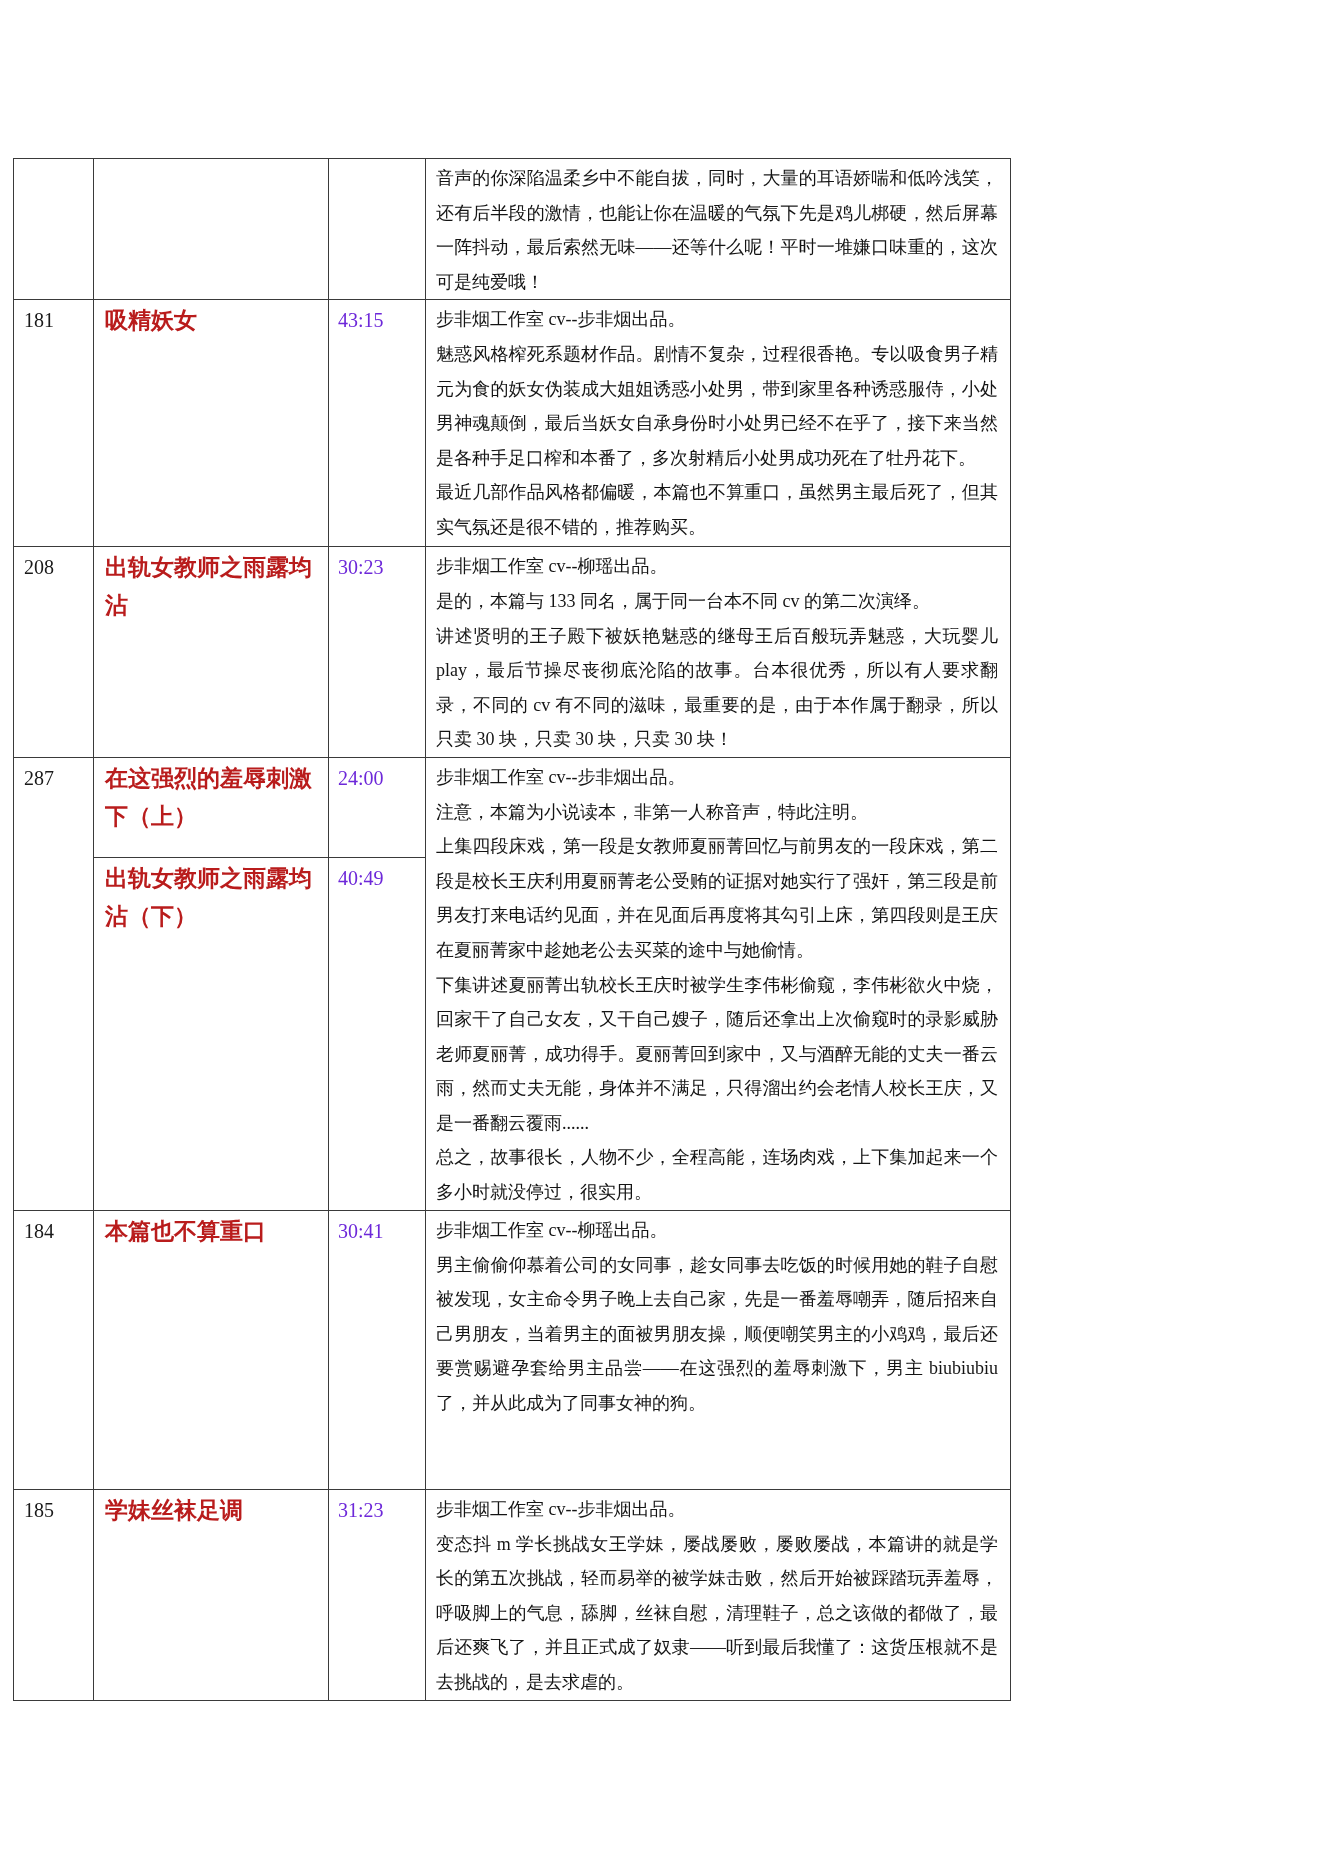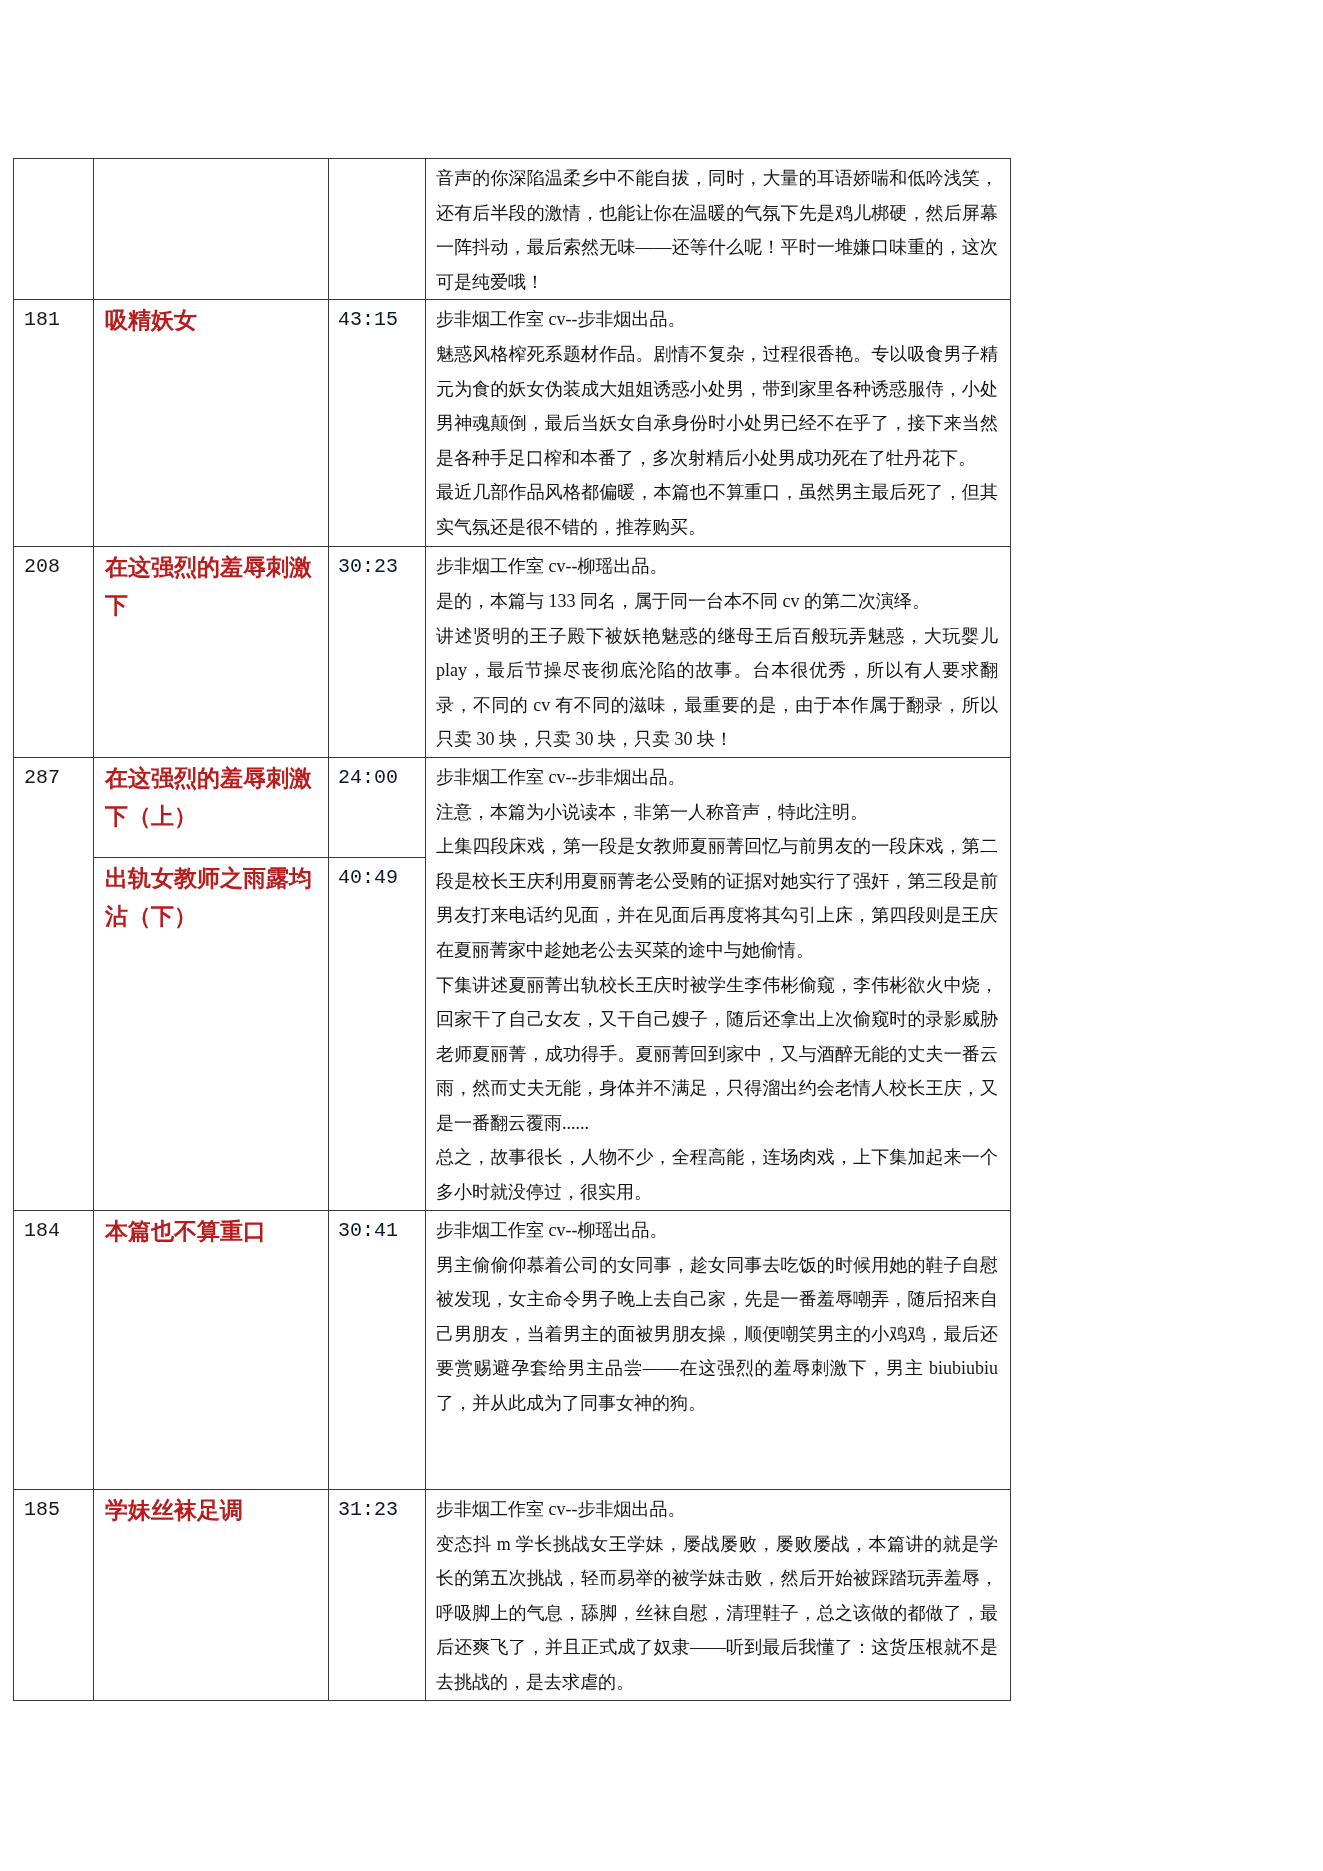--- a/index.html
+++ b/index.html
@@ -20,35 +20,35 @@
   }
   td {
     border: 1.5px solid #3a3a3a;
     vertical-align: top;
     padding: 0;
     overflow: hidden;
   }
   td.id-cell {
     padding: 6px 2px 0 10px;
     font-size: 20px; line-height: 28px;
-    font-family: Liberation Mono, monospace;
+    font-family: Liberation Serif, serif;
     color: #1a1a1a;
   }
   td.title-cell {
     padding: 1px 9px 0 11px;
     font-size: 23px; font-weight: bold;
     line-height: 38px;
     color: #b91c1c;
     font-family: "Liberation Sans", sans-serif;
   }
   td.dur-cell {
     padding: 6px 2px 0 9px;
     font-size: 20px; line-height: 28px;
-    font-family: Liberation Mono, monospace;
-    color: #0f172a;
+    font-family: Liberation Serif, serif;
+    color: #6d28d9;
   }
   td.desc-cell {
     padding: 2px 12px 0 10px;
     font-size: 18px;
     line-height: 34.6px;
     color: #141414;
     text-align: justify;
     white-space: pre-line;
     font-family: "Liberation Serif", serif;
   }
@@ -84,21 +84,21 @@
       <td class="id-cell">181</td>
       <td class="title-cell">吸精妖女</td>
       <td class="dur-cell">43:15</td>
       <td class="desc-cell">步非烟工作室 cv--步非烟出品。
 魅惑风格榨死系题材作品。剧情不复杂，过程很香艳。专以吸食男子精元为食的妖女伪装成大姐姐诱惑小处男，带到家里各种诱惑服侍，小处男神魂颠倒，最后当妖女自承身份时小处男已经不在乎了，接下来当然是各种手足口榨和本番了，多次射精后小处男成功死在了牡丹花下。
 最近几部作品风格都偏暖，本篇也不算重口，虽然男主最后死了，但其实气氛还是很不错的，推荐购买。</td>
     </tr>
 
     <tr class="r-182">
       <td class="id-cell">208</td>
-      <td class="title-cell">在这强烈的羞辱刺激下</td>
+      <td class="title-cell">出轨女教师之雨露均沾</td>
       <td class="dur-cell">30:23</td>
       <td class="desc-cell">步非烟工作室 cv--柳瑶出品。
 是的，本篇与 133 同名，属于同一台本不同 cv 的第二次演绎。
 讲述贤明的王子殿下被妖艳魅惑的继母王后百般玩弄魅惑，大玩婴儿 play，最后节操尽丧彻底沦陷的故事。台本很优秀，所以有人要求翻录，不同的 cv 有不同的滋味，最重要的是，由于本作属于翻录，所以只卖 30 块，只卖 30 块，只卖 30 块！</td>
     </tr>
 
     <tr class="r-183a">
       <td class="id-cell" rowspan="2">287</td>
       <td class="title-cell">在这强烈的羞辱刺激下（上）</td>
       <td class="dur-cell">24:00</td>

